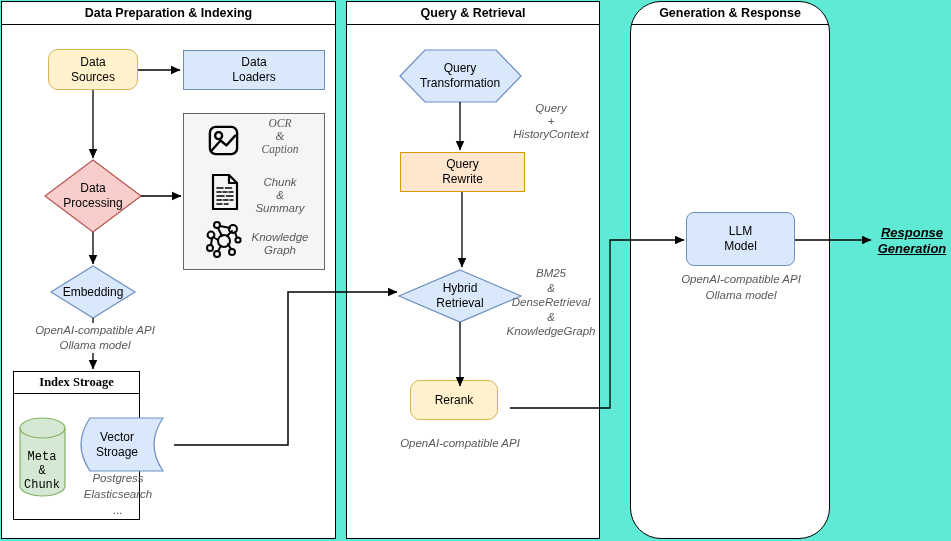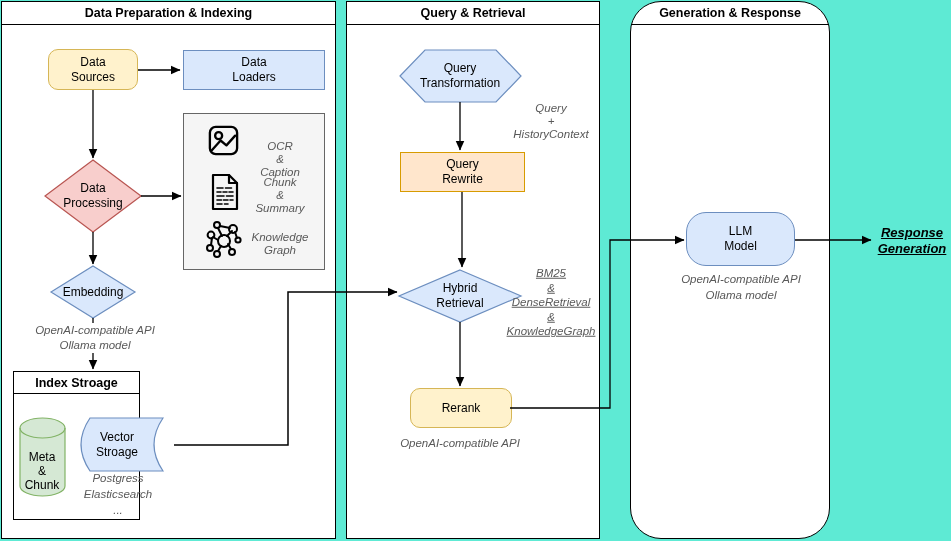--- a/index.html
+++ b/index.html
@@ -75,21 +75,21 @@
 
     <div class="gray-box" style="position:absolute;left:183px;top:113px;width:142px;height:157px;box-sizing:border-box;">
 
       <span class="note-row-icon" style="left:22px;top:9px;">
         <svg width="35" height="35" viewBox="0 0 36 36" fill="none" stroke="#000" stroke-width="2.4" stroke-linecap="round" stroke-linejoin="round">
           <rect x="4" y="4" width="28" height="28" rx="6"></rect>
           <circle cx="13" cy="13" r="3.6"></circle>
           <path d="M6 28 L15 18 L21 23 L30 13"></path>
         </svg>
       </span>
-      <div class="note-label" style="left:54px;top:26px;">OCR
+      <div class="note-label" style="left:54px;top:3px;font-family:Liberation Serif, serif;">OCR
 &amp;
 Caption</div>
 
       <span class="note-row-icon" style="left:24px;top:58px;">
         <svg width="34" height="40" viewBox="0 0 34 40" fill="none" stroke="#000" stroke-width="2.2" stroke-linecap="round" stroke-linejoin="round">
           <path d="M5 3 H21 L29 11 V37 H5 Z"></path>
           <path d="M21 3 V11 H29"></path>
           <path d="M9 16 H25" stroke-width="1.6" stroke-dasharray="6 2.5"></path>
           <path d="M9 20 H25" stroke-width="1.6" stroke-dasharray="4 2"></path>
           <path d="M9 24 H25" stroke-width="1.6" stroke-dasharray="7 2.5"></path>
@@ -118,30 +118,30 @@
           <circle cx="28" cy="33" r="3"></circle>
           <circle cx="13" cy="35" r="3"></circle>
           <circle cx="7" cy="16" r="3.4"></circle>
           <circle cx="6" cy="29" r="3"></circle>
         </svg>
       </span>
       <div class="note-label" style="left:54px;top:117px;">Knowledge
 Graph</div>
     </div>
 
-    <div class="storage-box" style="left:13px;top:371px;width:127px;height:149px;">
+    <div class="storage-box" style="left:13px;top:371px;width:127px;height:149px;font-family:Liberation Serif, serif;">
       <div class="storage-header">Index Stroage</div>
     </div>
 
     <div class="node orange" style="left:400px;top:152px;width:125px;height:40px;">Query
 Rewrite</div>
 
-    <div class="node yellow rounded" style="left:410px;top:388px;width:102px;height:40px;">Rerank</div>
-
-    <div class="node blue" style="left:686px;top:212px;width:109px;height:54px;border-radius:20px;">LLM
+    <div class="node yellow rounded" style="left:410px;top:380px;width:88px;height:40px;">Rerank</div>
+
+    <div class="node blue" style="left:686px;top:212px;width:109px;height:54px;border-radius:8px;">LLM
 Model</div>
   </div>
 
   <svg id="shape-layer" width="951" height="541">
     <defs>
       <marker id="arrow" markerWidth="10" markerHeight="10" refX="9.5" refY="5" orient="auto" markerUnits="userSpaceOnUse">
         <path d="M0,0.5 L10,5 L0,9.5 Z" fill="#000"></path>
       </marker>
     </defs>
 
@@ -167,38 +167,38 @@
     <path d="M510 408 L610 408 L610 240 L684 240" fill="none" stroke="#000" stroke-width="1.3" marker-end="url(#arrow)"></path>
     <path d="M795 240 L871 240" fill="none" stroke="#000" stroke-width="1.3" marker-end="url(#arrow)"></path>
   </svg>
 
   <div class="label" style="left:93px;top:196px;">Data
 Processing</div>
   <div class="label" style="left:93px;top:292px;">Embedding</div>
   <div class="annot bg" style="left:95px;top:338px;">OpenAI-compatible API
 Ollama model</div>
 
-  <div class="label" style="left:42px;top:471px;line-height:14px;">Meta
+  <div class="label" style="left:42px;top:471px;line-height:14px;font-family:Liberation Mono, monospace;">Meta
 &amp;
 Chunk</div>
   <div class="label" style="left:117px;top:445px;">Vector
 Stroage</div>
   <div class="annot" style="left:118px;top:494px;line-height:16px;">Postgress
 Elasticsearch
 ...</div>
 
   <div class="label" style="left:460px;top:76px;">Query
 Transformation</div>
   <div class="annot" style="left:551px;top:121px;line-height:13px;">Query
 +
 HistoryContext</div>
 
   <div class="label" style="left:460px;top:296px;">Hybrid
 Retrieval</div>
-  <div class="annot" style="left:551px;top:302px;line-height:14.5px;text-decoration:underline;">BM25
+  <div class="annot" style="left:551px;top:302px;line-height:14.5px;">BM25
 &amp;
 DenseRetrieval
 &amp;
 KnowledgeGraph</div>
 
   <div class="annot" style="left:460px;top:443px;">OpenAI-compatible API</div>
 
   <div class="annot" style="left:741px;top:287px;line-height:16px;">OpenAI-compatible API
 Ollama model</div>
 

